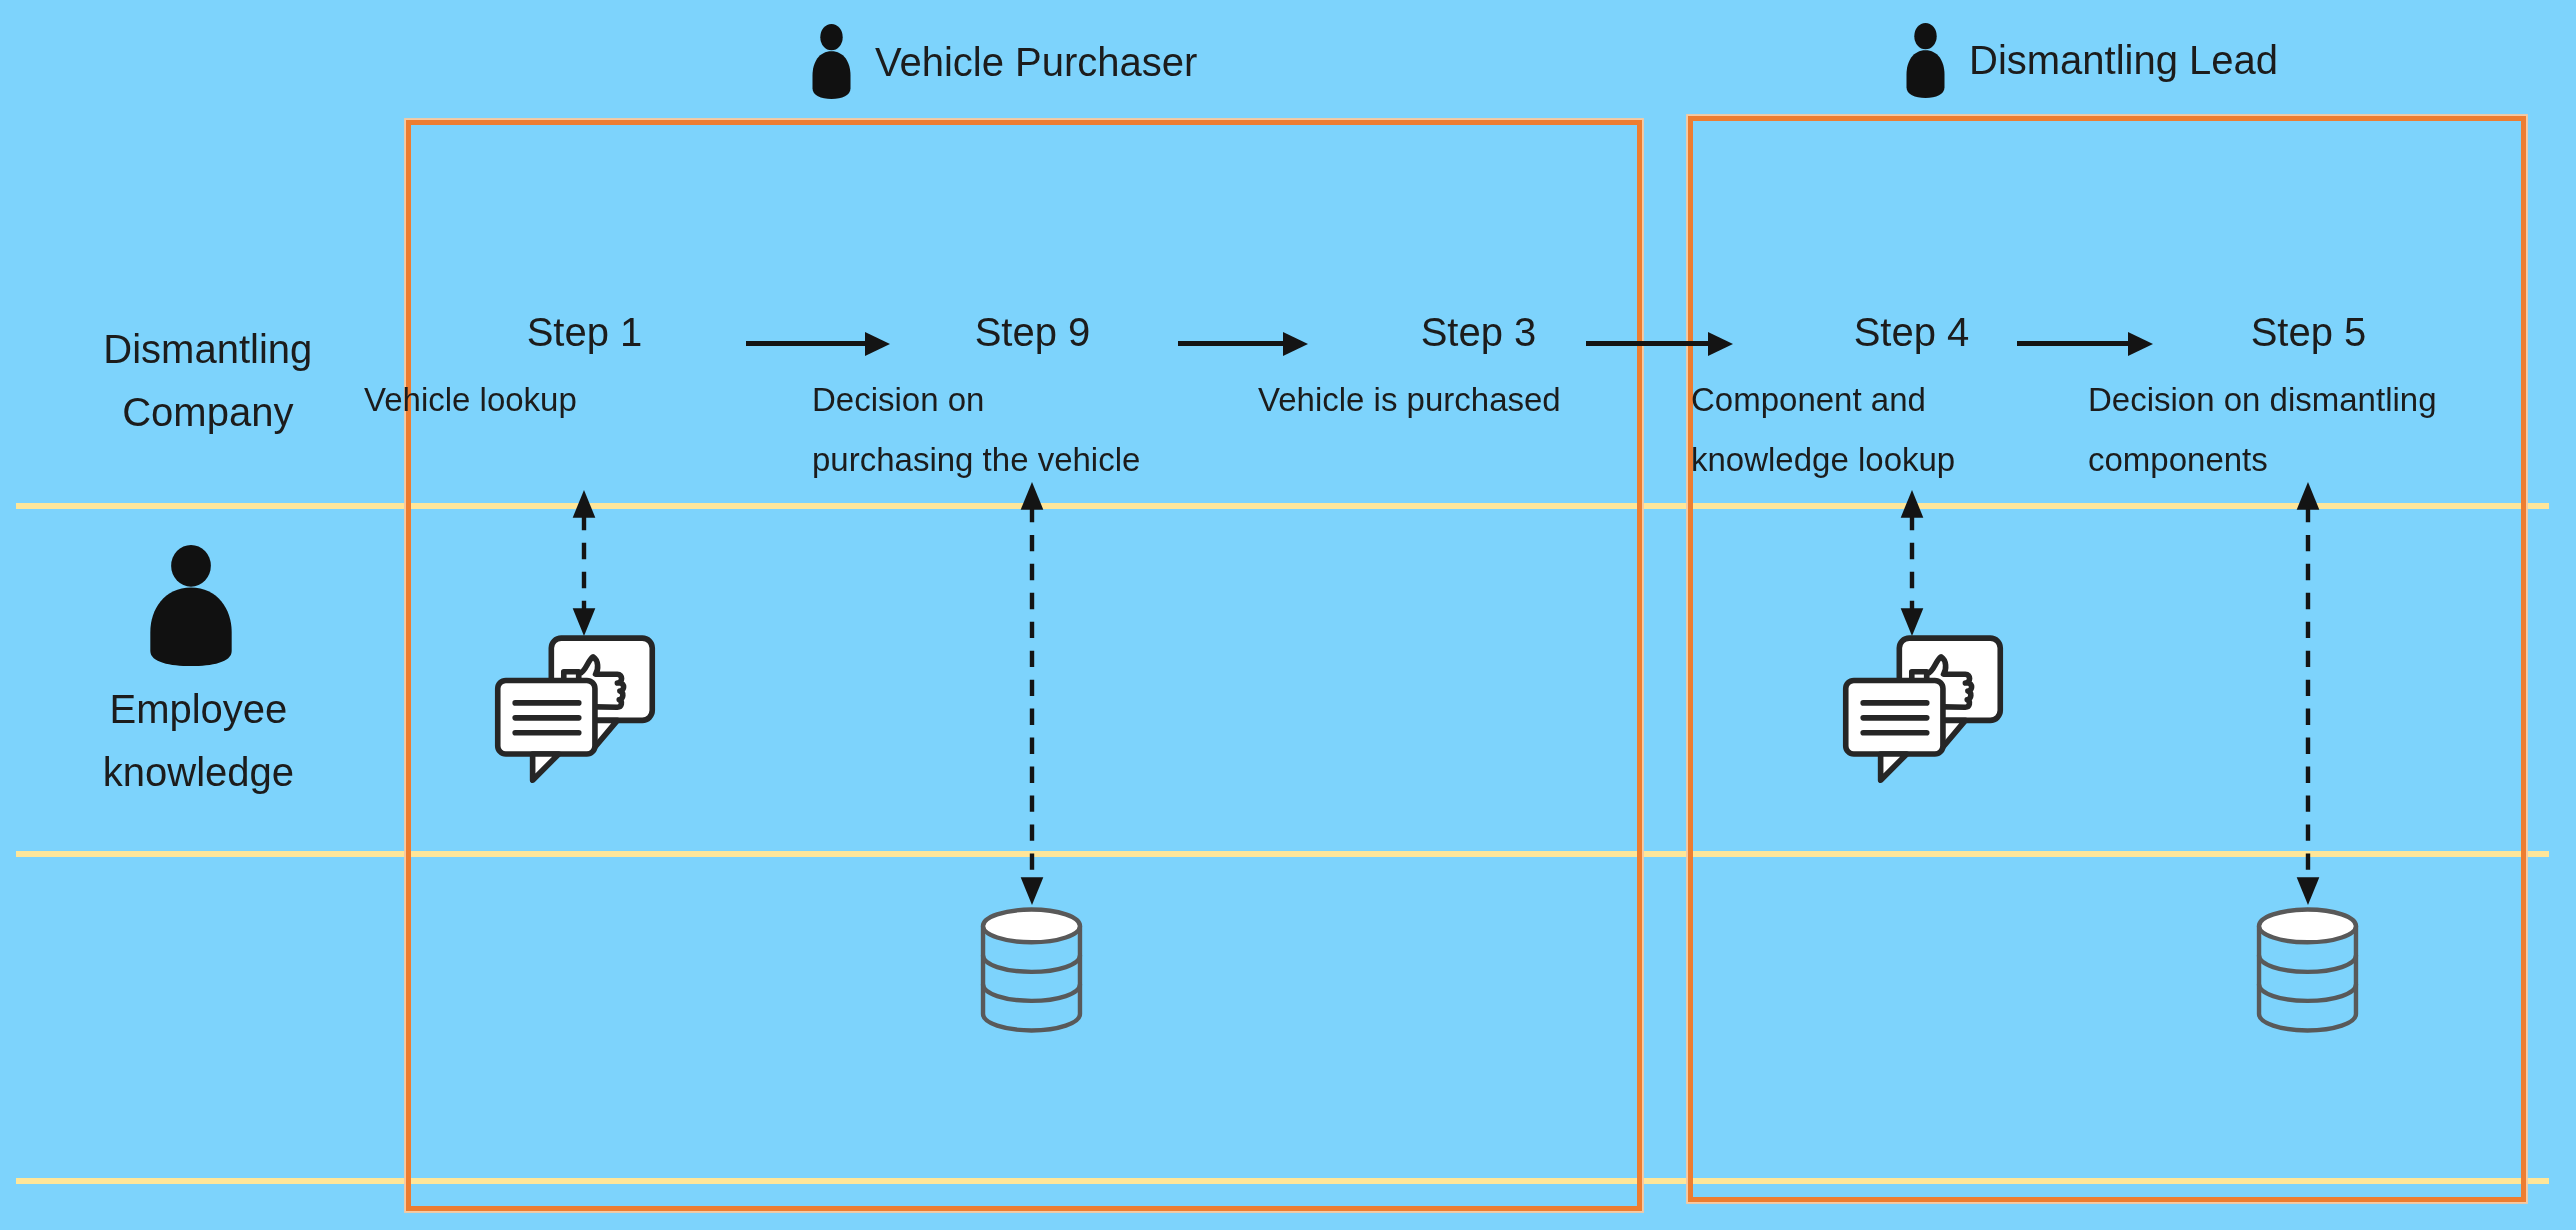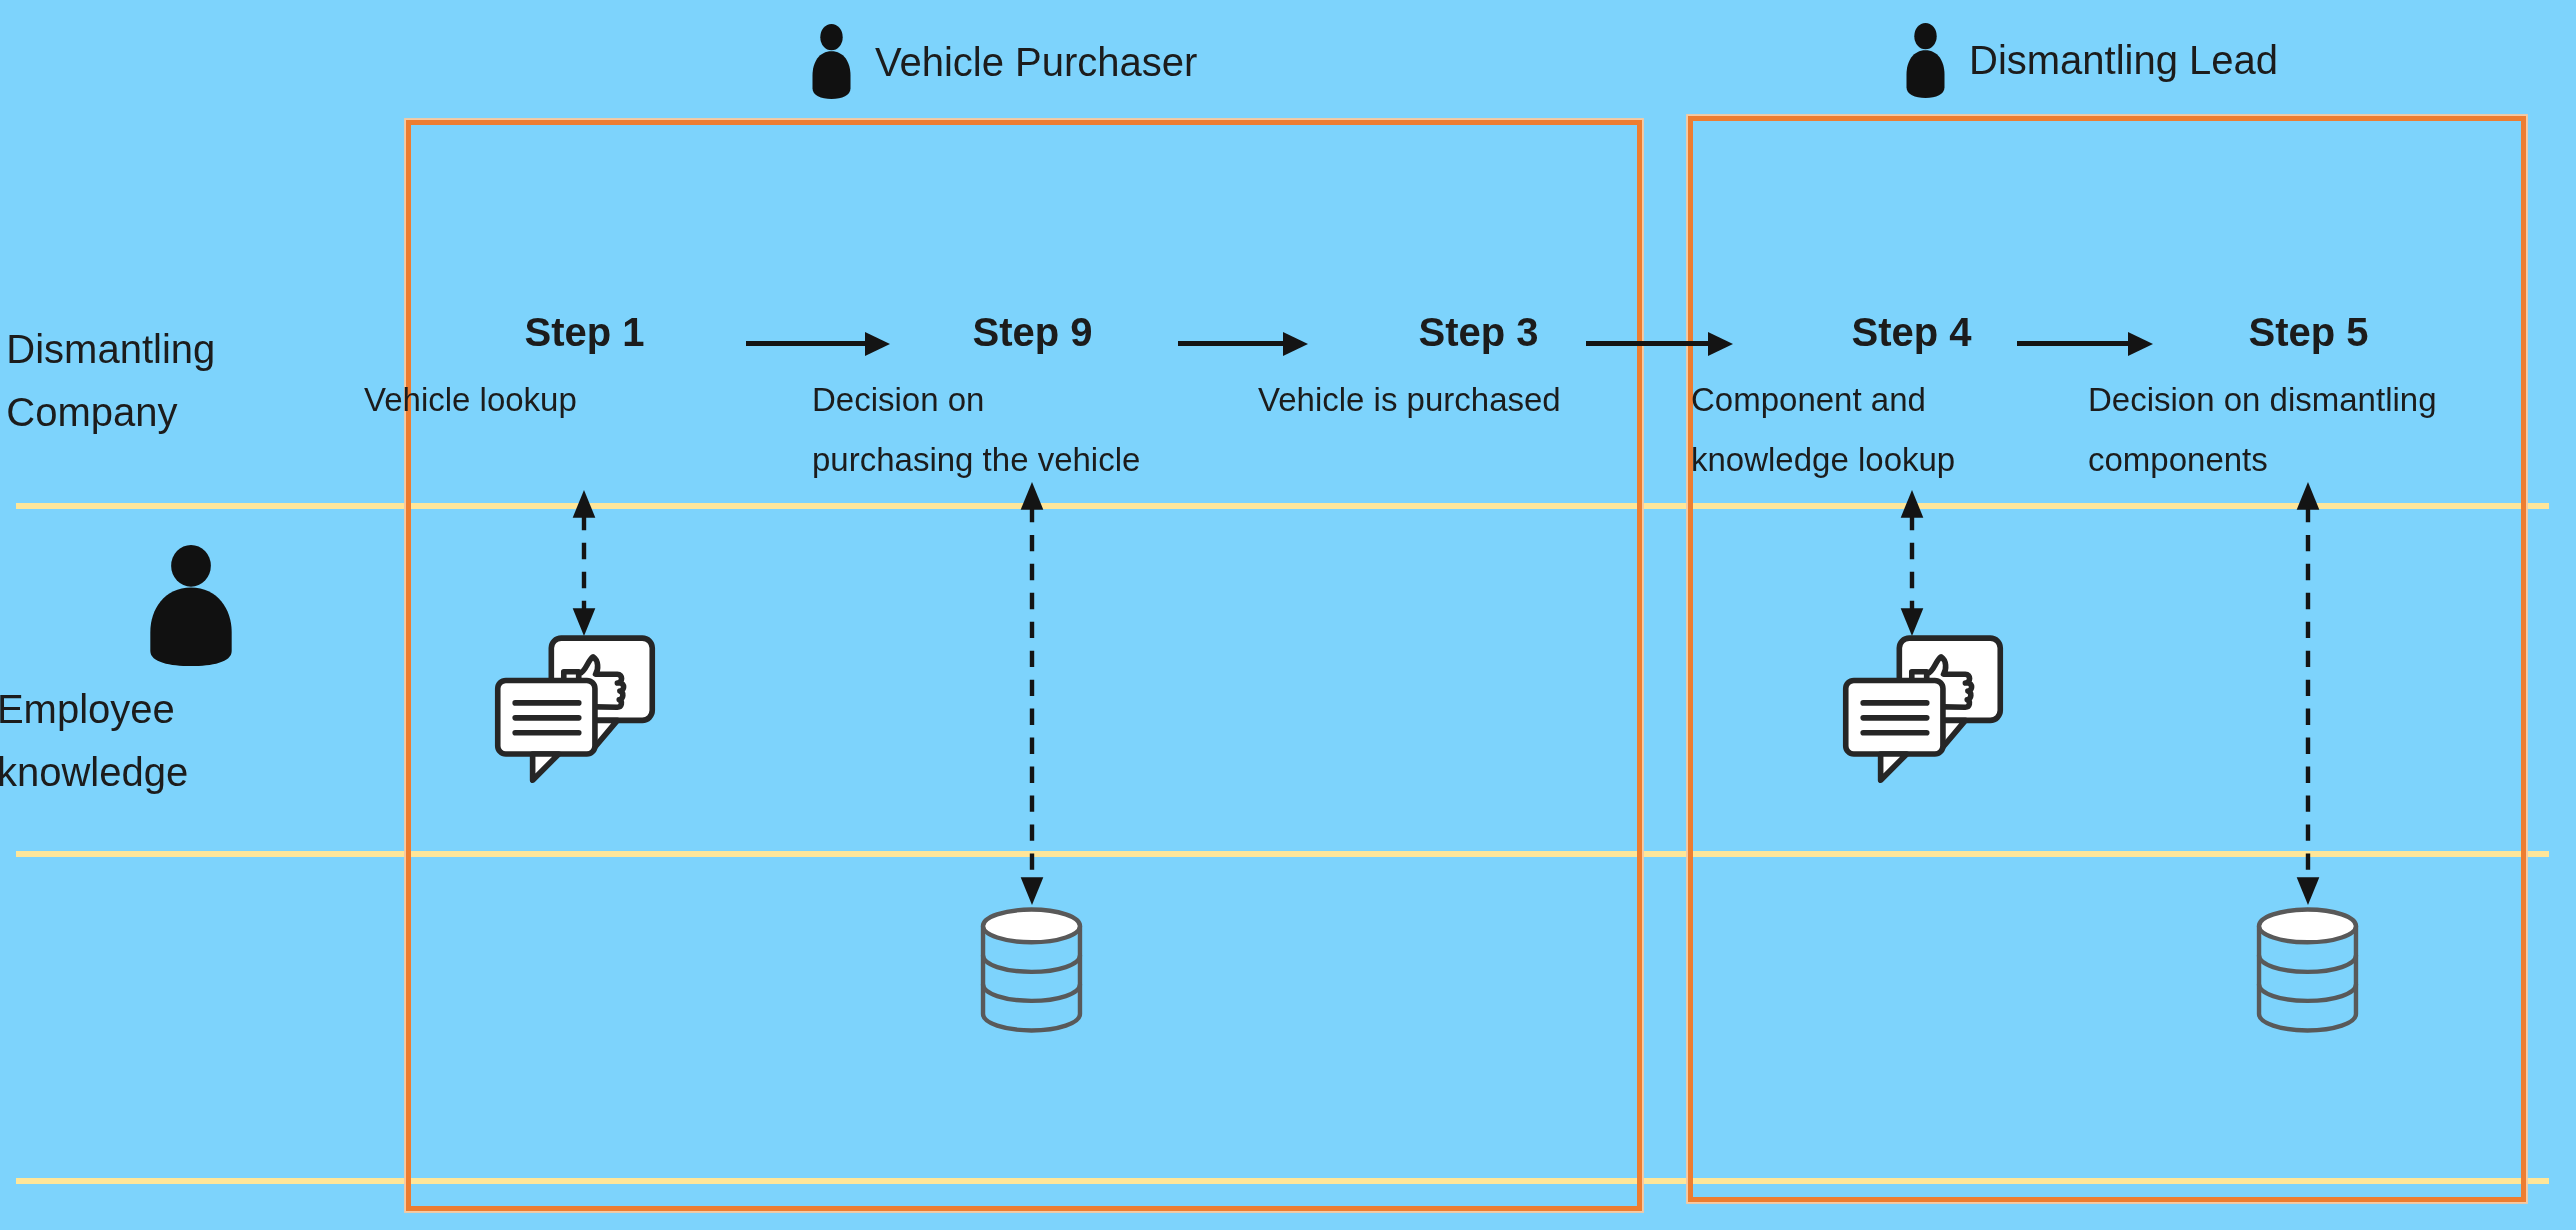--- a/index.html
+++ b/index.html
@@ -4,22 +4,22 @@
 <style>
   html,body{margin:0;padding:0;background:#ffffff;}
   .stage{
     position:relative;width:2576px;height:1230px;background:#7dd3fc;
     font-family:"Liberation Sans",sans-serif;color:#1c1c1c;overflow:hidden;
   }
   .hline{position:absolute;left:15.7px;width:2533px;height:6.3px;background:#FFE699;}
   .obox{position:absolute;border:5.7px solid #ED7D31;box-shadow:0 0 0 1.9px #F8C9A0;}
   .header{position:absolute;display:flex;align-items:center;gap:19px;}
   .header .label{font-size:40px;white-space:nowrap;}
-  .lane-label{position:absolute;width:403px;font-size:40px;line-height:63px;}
-  .step-title{position:absolute;width:403px;text-align:center;font-size:40px;font-weight:bold;white-space:nowrap;}
+  .lane-label{position:absolute;width:403px;text-align:center;font-size:40px;line-height:63px;}
+  .step-title{position:absolute;width:403px;text-align:center;font-size:40px;font-weight:normal;white-space:nowrap;}
   .step-sub{position:absolute;width:440px;font-size:33px;line-height:60px;}
   .harrow{position:absolute;height:5px;background:#141414;}
   .harrow::after{
     content:"";position:absolute;right:-24px;top:-9.4px;width:0;height:0;
     border-left:25px solid #141414;border-top:12px solid transparent;border-bottom:12px solid transparent;
   }
   .absvg{position:absolute;}
   svg{display:block;overflow:visible;}
 </style>
 </head>

